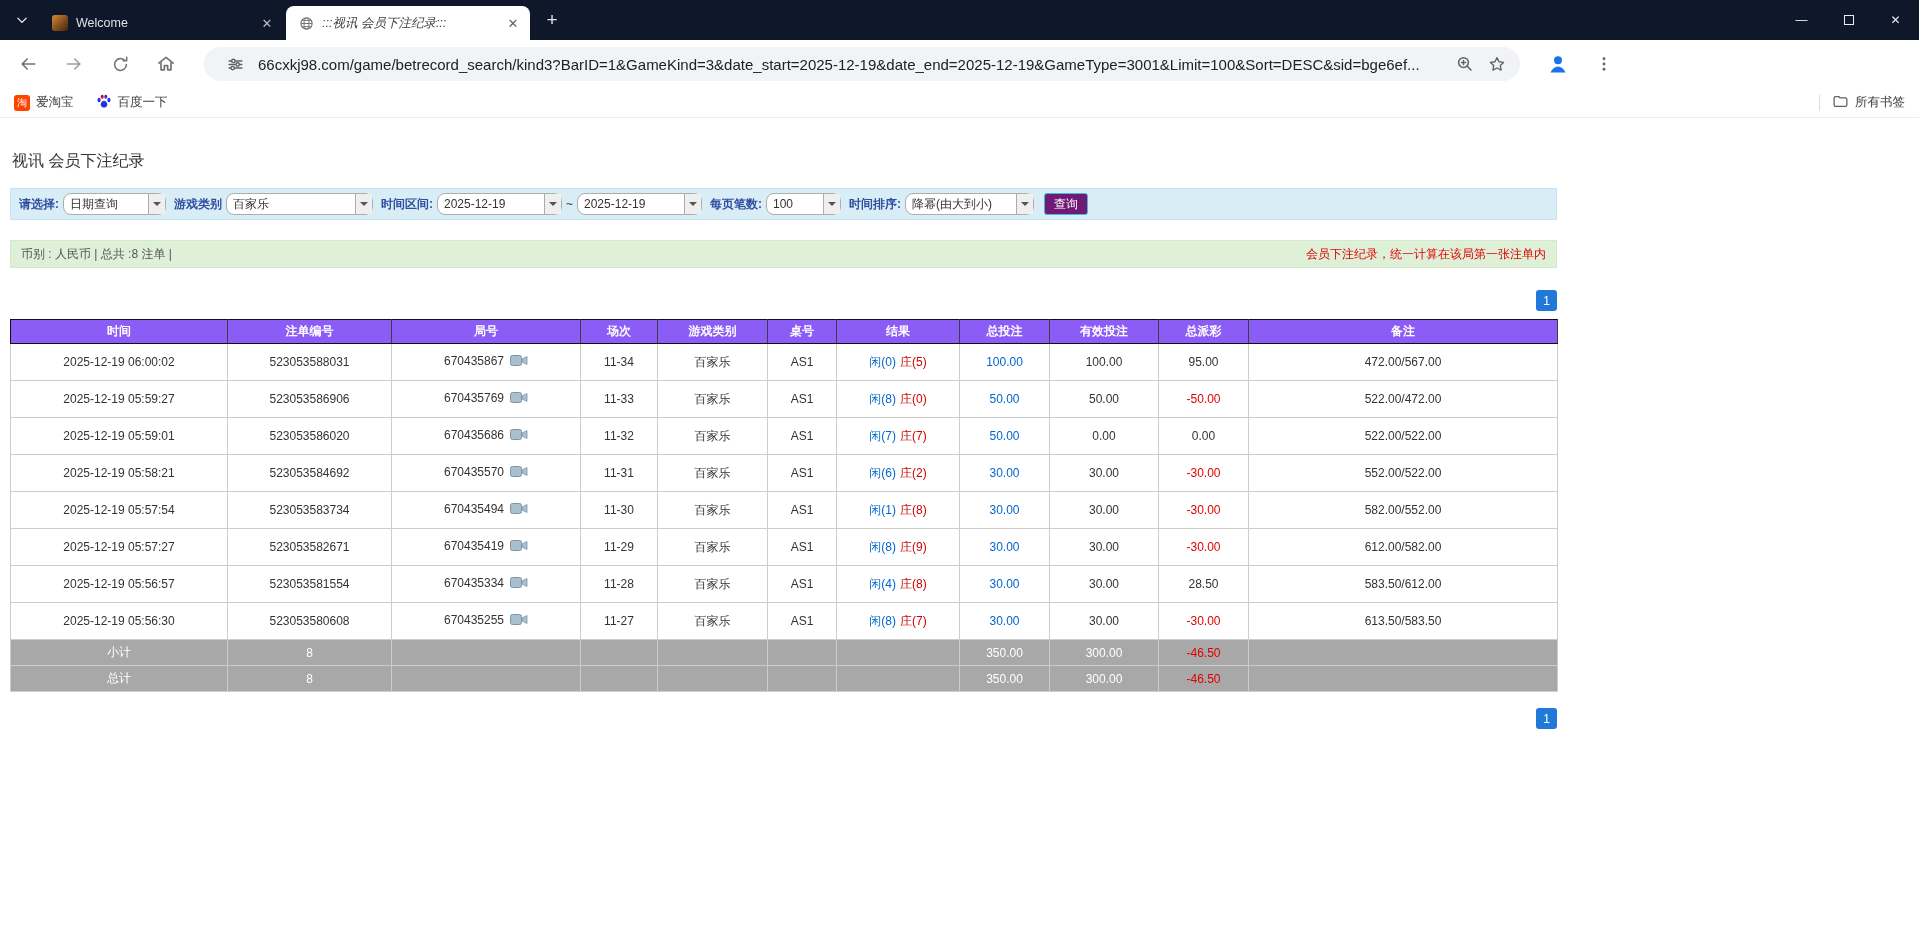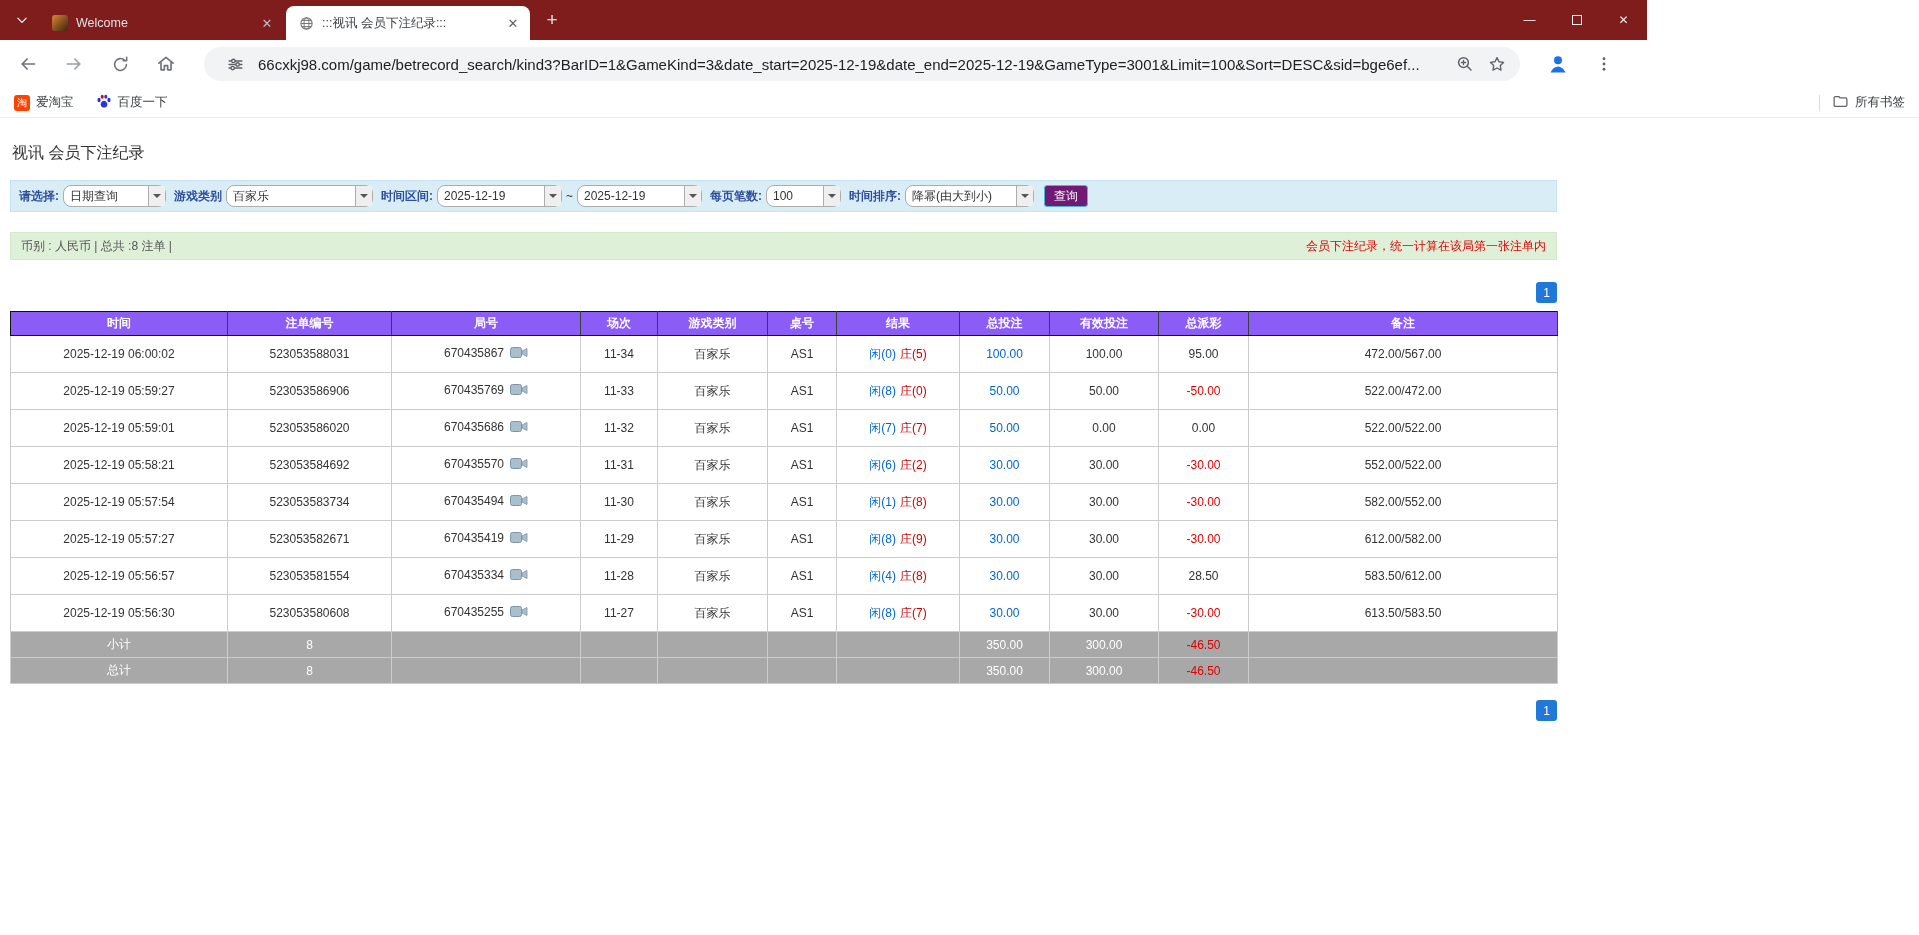--- a/index.html
+++ b/index.html
@@ -1,25 +1,25 @@
 <!DOCTYPE html>
 <html><head>
 <meta charset="utf-8">
 <style>
   * { box-sizing: border-box; margin: 0; padding: 0; }
   html,body { width:1919px; height:935px; overflow:hidden; }
   body { font-family: "Liberation Sans", "DejaVu Sans", sans-serif; background:#fff; position:relative; }
 
   
-  .tabstrip { position:absolute; top:0; left:0; width:1647px; height:40px; background:#7f1d1d; display:flex; align-items:flex-end; }
+  .tabstrip { position:absolute; top:0; left:0; width:1919px; height:40px; background:#0f172a; display:flex; align-items:flex-end; }
   .tab-search { width:28px; height:28px; margin:0 2px 6px 8px; display:flex; align-items:center; justify-content:center; border-radius:50%; }
   .tab { width:244px; height:34px; display:flex; align-items:center; padding:0 8px; border-radius:8px 8px 0 0; margin-left:2px; }
   .tab.inactive { color:#dfe1e5; }
   .tab.inactive .tab-title { color:#dfe1e5; }
-  .tab.active { background:#ffffff; color:#3c4043; }
+  .tab.active { background:#ffffff; color:#3c4043;font-style:italic; }
   .tab-fav { width:16px; height:16px; margin:0 8px 0 4px; flex:0 0 auto; border-radius:3px; display:flex; align-items:center; justify-content:center; }
   .fav-welcome { background:linear-gradient(135deg,#d98a33 0%,#7a4a1d 60%,#402611 100%); }
   .tab-title { flex:1; font-size:12.5px; white-space:nowrap; overflow:hidden; text-overflow:ellipsis; }
   .tab-close { width:18px; height:18px; display:flex; align-items:center; justify-content:center; font-size:13px; border-radius:50%; flex:0 0 auto; }
   .tab.inactive .tab-close { color:#b8bcc0; }
   .tab.active .tab-close { color:#5f6368; }
   .newtab { width:28px; height:28px; margin:0 0 6px 8px; color:#dfe1e5; font-size:19px; display:flex; align-items:center; justify-content:center; }
   .win-controls { margin-left:auto; display:flex; height:40px; align-self:flex-start; }
   .win-btn { width:47px; height:40px; display:flex; align-items:center; justify-content:center; color:#ececec; font-size:12px; }
   .win-btn .maxbox { width:10px; height:10px; border:1px solid #ececec; display:block; }
@@ -36,21 +36,21 @@
   
   .bookmarks { position:absolute; top:88px; left:0; width:1919px; height:30px; background:#fff; border-bottom:1px solid #ececec; display:flex; align-items:center; padding:0 14px; font-size:12.5px; color:#3c4043; }
   .bm-item { display:flex; align-items:center; margin-right:22px; }
   .bm-item .bm-label { margin-left:6px; }
   .taobao-ico { width:16px; height:16px; background:#ff4200; color:#fff; font-size:10px; border-radius:3px; display:flex; align-items:center; justify-content:center; }
   .bm-right { margin-left:auto; display:flex; align-items:center; }
   .bm-divider { width:1px; height:16px; background:#dadce0; margin-right:12px; }
   .bm-right .bm-label { margin-left:6px; }
 
   
-  .content { position:absolute; top:119px; left:0; width:1919px; height:816px; background:#fff; padding:24px 0 0 10px; }
+  .content { position:absolute; top:119px; left:0; width:1919px; height:816px; background:#fff; padding:32px 0 0 10px; }
   .page-title { font-size:16px; font-weight:400; color:#333; margin:0 0 16px 2px; }
 
   .filter-bar { width:1547px; height:32px; background:#d9edf7; border:1px solid #c6e3f1; display:flex; align-items:center; padding:0 8px; }
   .flabel { color:#2f4f9e; font-size:12px; font-weight:bold; margin:0 4px 0 8px; white-space:nowrap; }
   .combo { display:flex; align-items:stretch; height:22px; background:#fff; border:1px solid #adadad; border-radius:8px; flex:0 0 auto; }
   .combo .val { font-size:12px; line-height:20px; color:#333; padding:0 6px; overflow:hidden; white-space:nowrap; }
   .combo .cbtn { width:17px; border-left:1px solid #adadad; background:#efefef; display:flex; align-items:center; justify-content:center; }
   .combo .cbtn::after { content:''; width:0; height:0; border:4px solid transparent; border-top-color:#555; margin-top:4px; }
   .tilde { font-size:12px; color:#333; margin:0 4px; }
   .search-btn { background:#701a75; border:1px solid #46b8da; color:#fff; font-size:12px; border-radius:3px; height:22px; padding:0 9px; margin-left:10px; font-family:inherit; }

